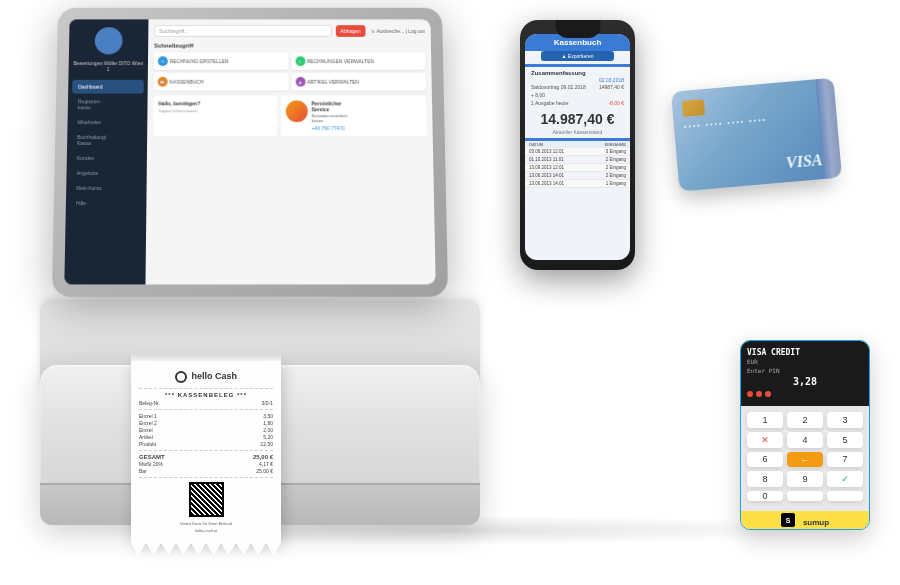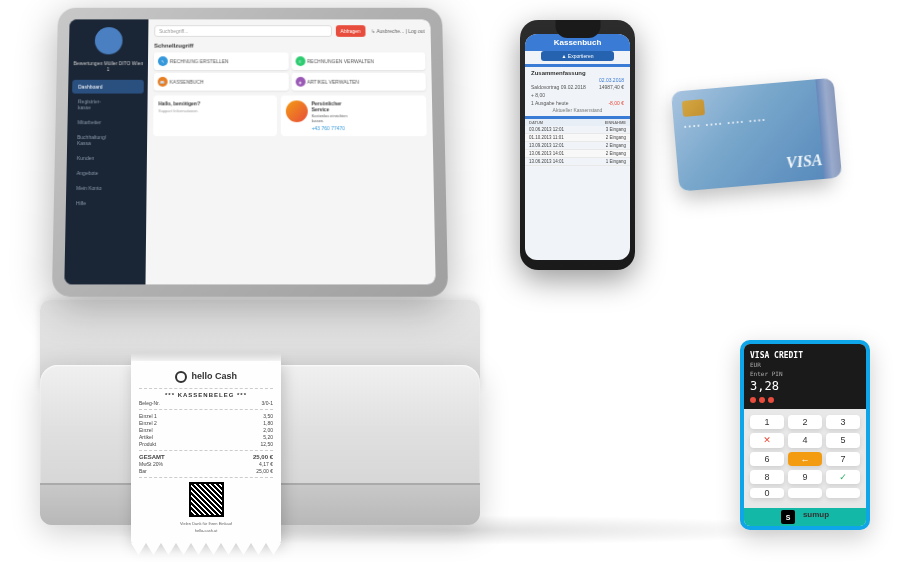--- a/index.html
+++ b/index.html
@@ -453,40 +453,41 @@
       bottom: 55px;
       right: 30px;
       width: 130px;
       height: 190px;
       background: #f0f0f0;
       border-radius: 10px;
       box-shadow: 0 8px 25px rgba(0,0,0,0.2);
       display: flex;
       flex-direction: column;
       overflow: hidden;
-      border: 4px solid #0ea5e9;
+      border: 1px solid #0ea5e9;
     }
     .terminal-screen {
       background: #1a1a1a;
       color: #00ff00;
       font-size: 7px;
       padding: 6px;
       height: 65px;
       font-family: monospace;
       line-height: 1.4;
     }
     .terminal-screen .visa-line {
       color: #ffffff;
       font-size: 8px;
       font-weight: bold;
     }
     .terminal-screen .amount-line {
-      font-size: 12px;
+      font-size: 10px;
       color: #ffffff;
-      font-weight: normal;
+      font-weight: bold;
+      text-align: center;
     }
     .terminal-keypad {
       flex: 1;
       background: #e8e8e8;
       padding: 6px;
       display: grid;
       grid-template-columns: repeat(3, 1fr);
       grid-template-rows: repeat(4, 1fr);
       gap: 4px;
     }
@@ -499,28 +500,28 @@
       font-size: 9px;
       font-weight: 500;
       color: #333;
       box-shadow: 0 2px 4px rgba(0,0,0,0.1);
     }
     .key.red { color: #e74c3c; }
     .key.yellow { background: #f39c12; color: #fff; }
     .key.green { color: #27ae60; }
     .key.zero { grid-column: 1; }
     .terminal-logo {
-      background: #14b8a6;
+      background: #fde047;
       text-align: center;
       padding: 2px;
       font-size: 8px;
       font-weight: bold;
       color: #333;
       display: flex;
-      align-items: flex-start;
+      align-items: flex-end;
       justify-content: center;
       gap: 8px;
     }
     .sumup-icon {
       width: 14px;
       height: 14px;
       background: #000;
       border-radius: 2px;
       display: flex;
       align-items: center;
@@ -682,20 +683,21 @@
         <span>Saldovortrag 09.02.2018</span>
           <span>14987,40 €</span>
       </div>
       <div class="phone-summary-row">
         <span>+ 8,00</span>
       </div>
       <div class="phone-summary-row">
         <span>1 Ausgabe heute</span>
           <span style="color:#e74c3c;">-8,00 €</span>
       </div>
+      <div class="phone-amount-big">14.987,40 €</div>
       <div class="phone-amount-sub">Aktueller Kassenstand</div>
       <div class="phone-blue-bar" style="margin-top:3px;"></div>
       <div style="display:flex;justify-content:space-between;padding:1px 4px;font-size:4px;color:#777;font-weight:bold;background:#e8eef5;">
         <span>DATUM</span>
           <span>EINNAHME</span>
       </div>
       <div class="phone-table-row">
           <span>03.06.2013 12:01</span>
           <span>3 Eingang</span>
         </div>

